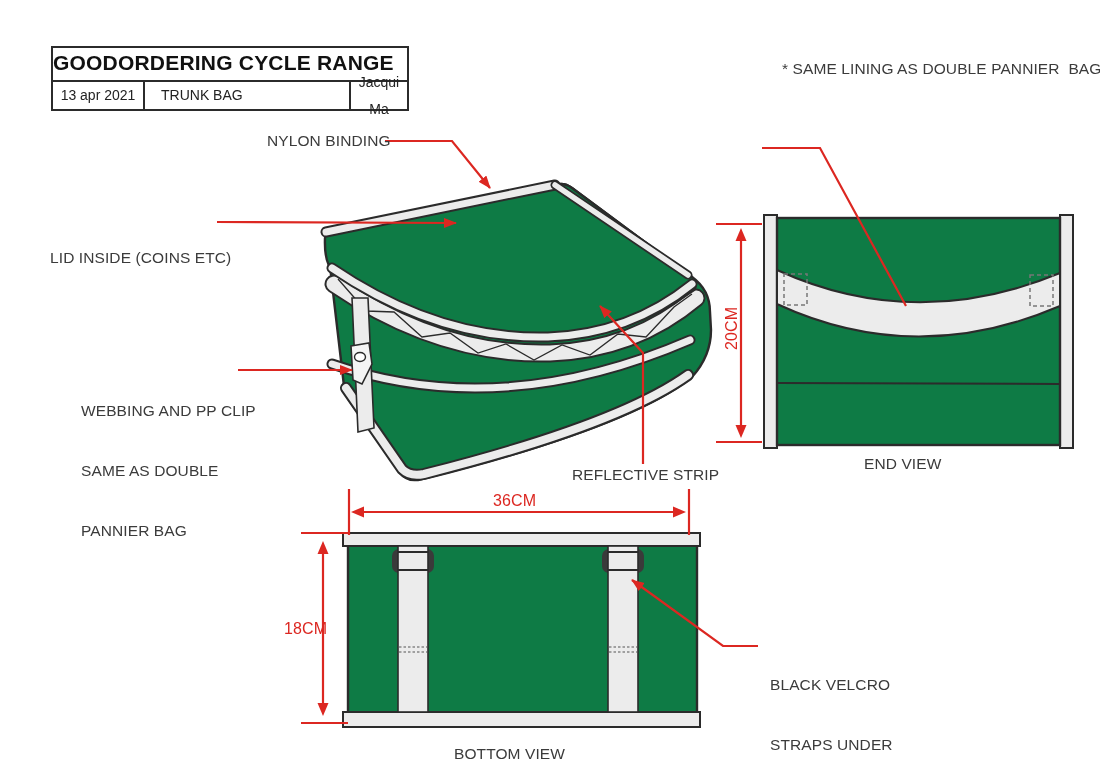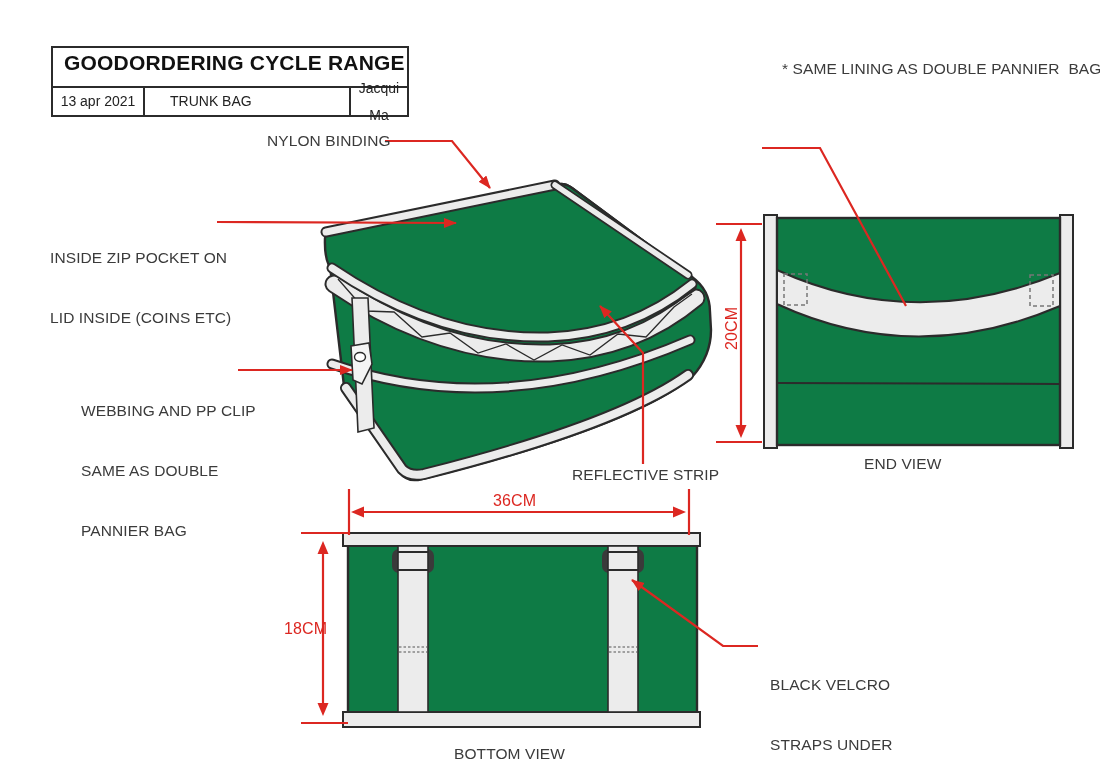--- a/index.html
+++ b/index.html
@@ -28,26 +28,26 @@
 
   
   .lbl{position:absolute;z-index:2;font-size:15.5px;line-height:20px;color:#3b3b3b;
        white-space:pre;letter-spacing:.1px;}
   .red-lbl{color:var(--annotation-red);font-size:16px;}
   .rot{transform:rotate(-90deg);transform-origin:0 0;}
 
   
   .title-block{position:absolute;left:51px;top:46px;width:354px;z-index:2;
                border:2px solid var(--outline);background:#fff;color:#111;}
-  .tb-title{height:38px;line-height:30px;font-size:21px;font-weight:bold;
-            padding-left:11px;letter-spacing:.2px;white-space:nowrap;}
+  .tb-title{height:32px;line-height:30px;font-size:21px;font-weight:bold;
+            padding-left:0;letter-spacing:.2px;white-space:nowrap;}
   .tb-row{display:flex;border-top:2px solid var(--outline);height:27px;line-height:27px;
           font-size:14px;color:#222;align-items:center;}
   .tb-date{width:90px;text-align:center;border-right:2px solid var(--outline);}
-  .tb-product{flex:1;padding-left:25px;border-right:2px solid var(--outline);}
+  .tb-product{flex:1;padding-left:16px;border-right:2px solid var(--outline);}
   .tb-author{width:56px;text-align:center;}
 </style>
 </head>
 <body>
 
 <div id="page">
 
   <svg class="art" width="1100" height="773" viewBox="0 0 1100 773">
     <defs>
       <marker id="arr" markerUnits="userSpaceOnUse" markerWidth="15" markerHeight="12" refX="12" refY="5" orient="auto">
@@ -155,21 +155,20 @@
       <div class="tb-product">TRUNK BAG</div>
       <div class="tb-author">Jacqui Ma</div>
     </div>
   </div>
 
   <div class="lbl" style="left:738px;top:59px;margin-left:44px;">* SAME LINING AS DOUBLE PANNIER  BAG</div>
 
   <div class="lbl" style="left:267px;top:131px;">NYLON BINDING</div>
 
   <div class="lbl" style="left:50px;top:208px;">
-    <div>INSIDE ZIP POCKET ON</div>
     <div>LID INSIDE (COINS ETC)</div>
   </div>
 
   <div class="lbl" style="left:81px;top:361px;">
     <div>WEBBING AND PP CLIP</div>
     <div>SAME AS DOUBLE</div>
     <div>PANNIER BAG</div>
   </div>
 
   <div class="lbl" style="left:572px;top:465px;">REFLECTIVE STRIP</div>

